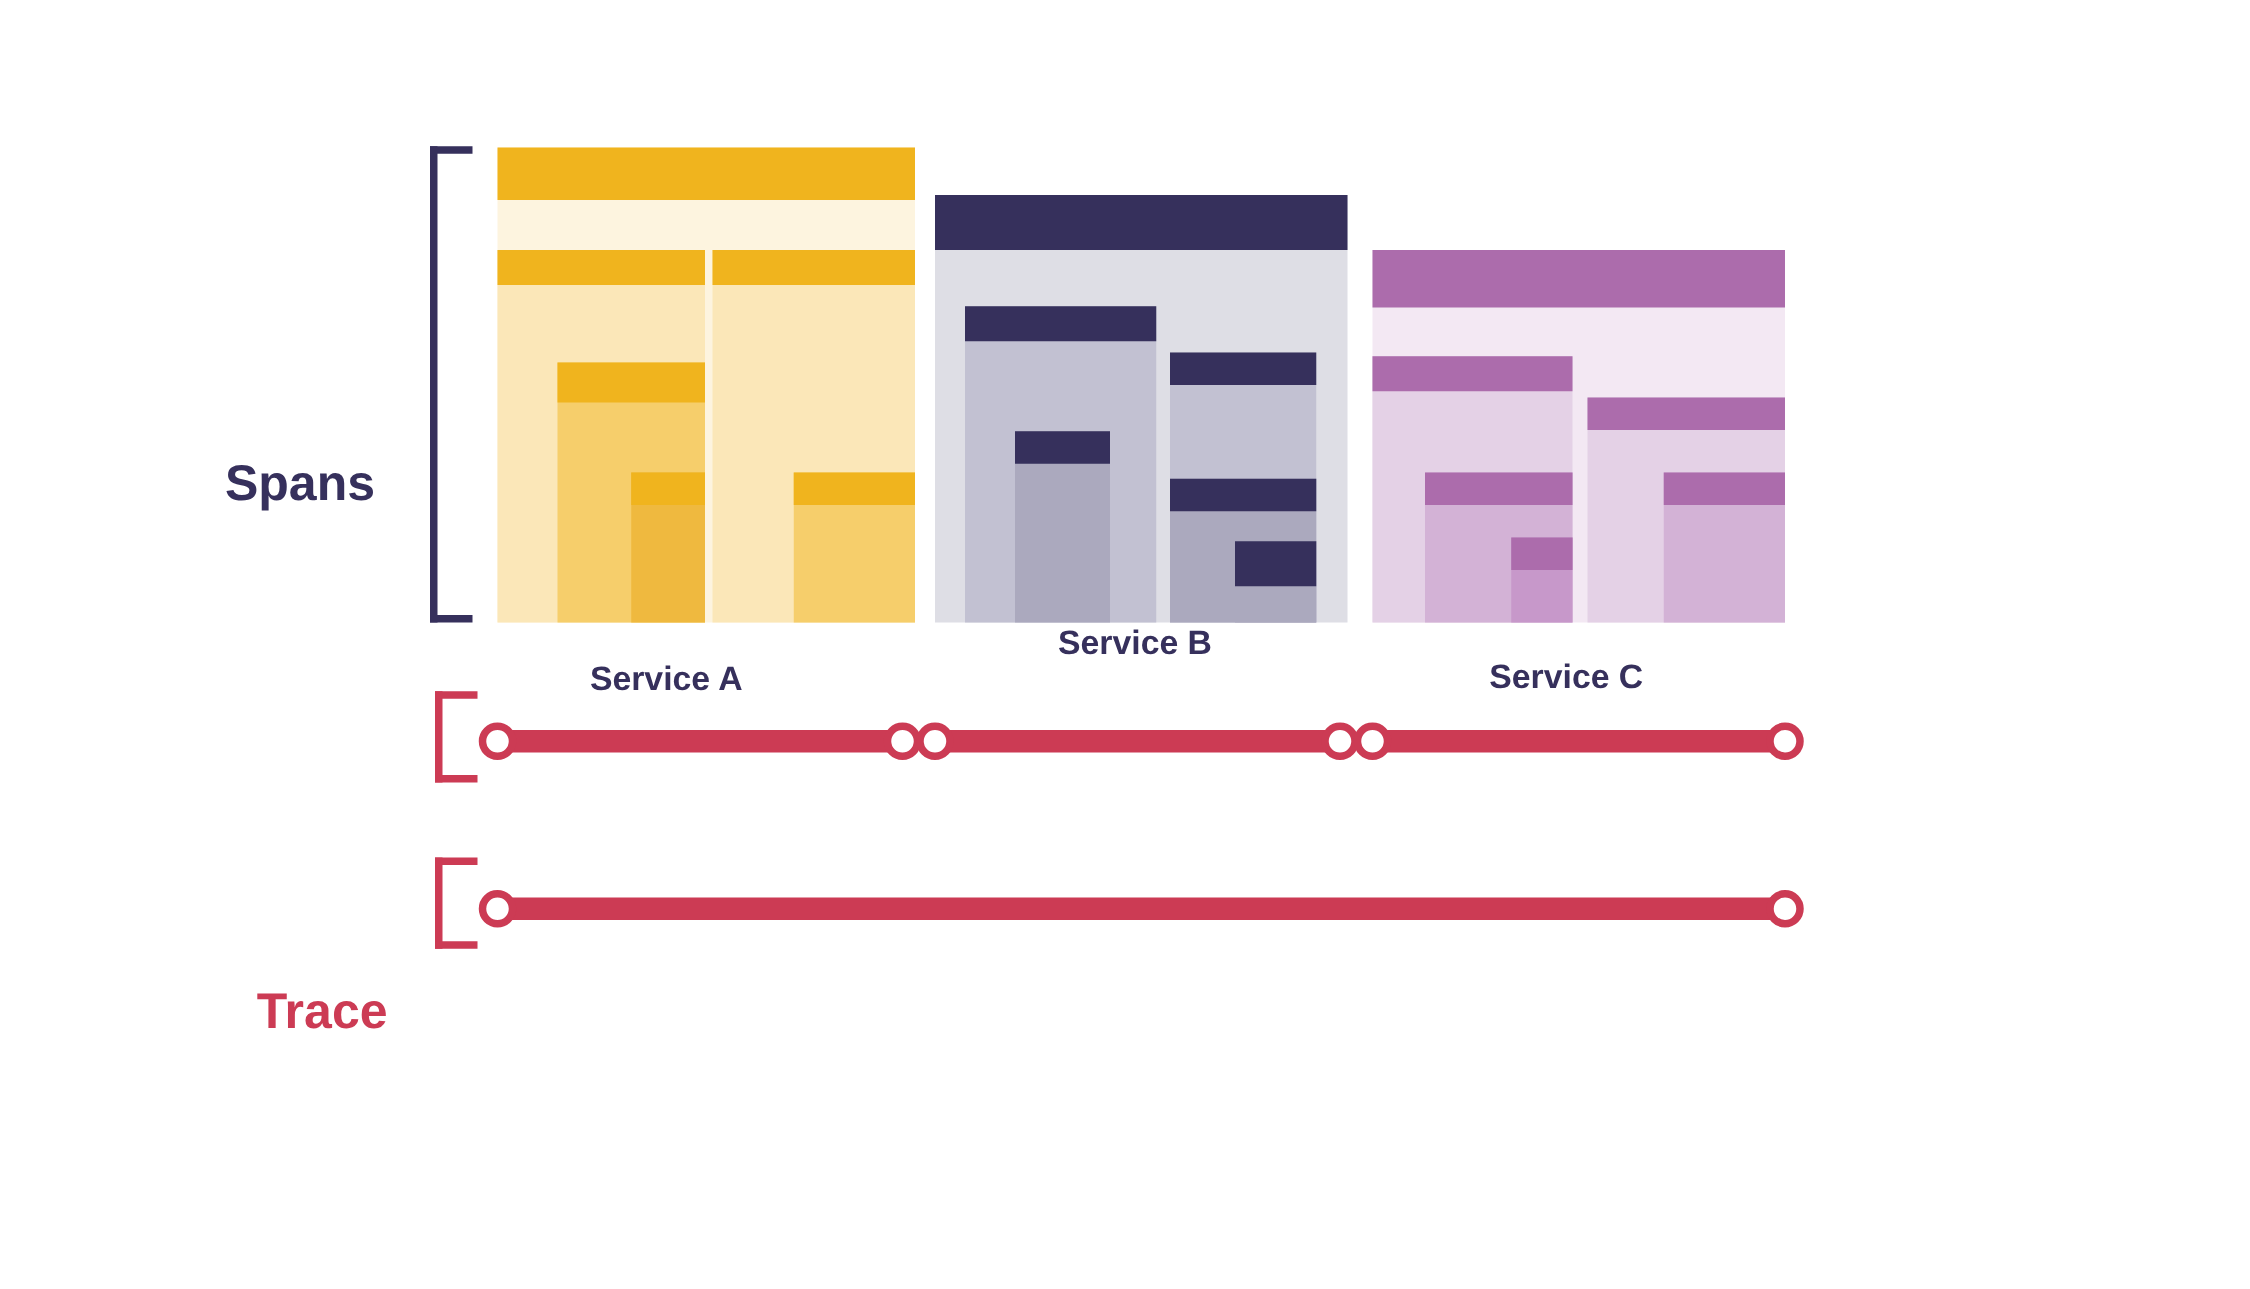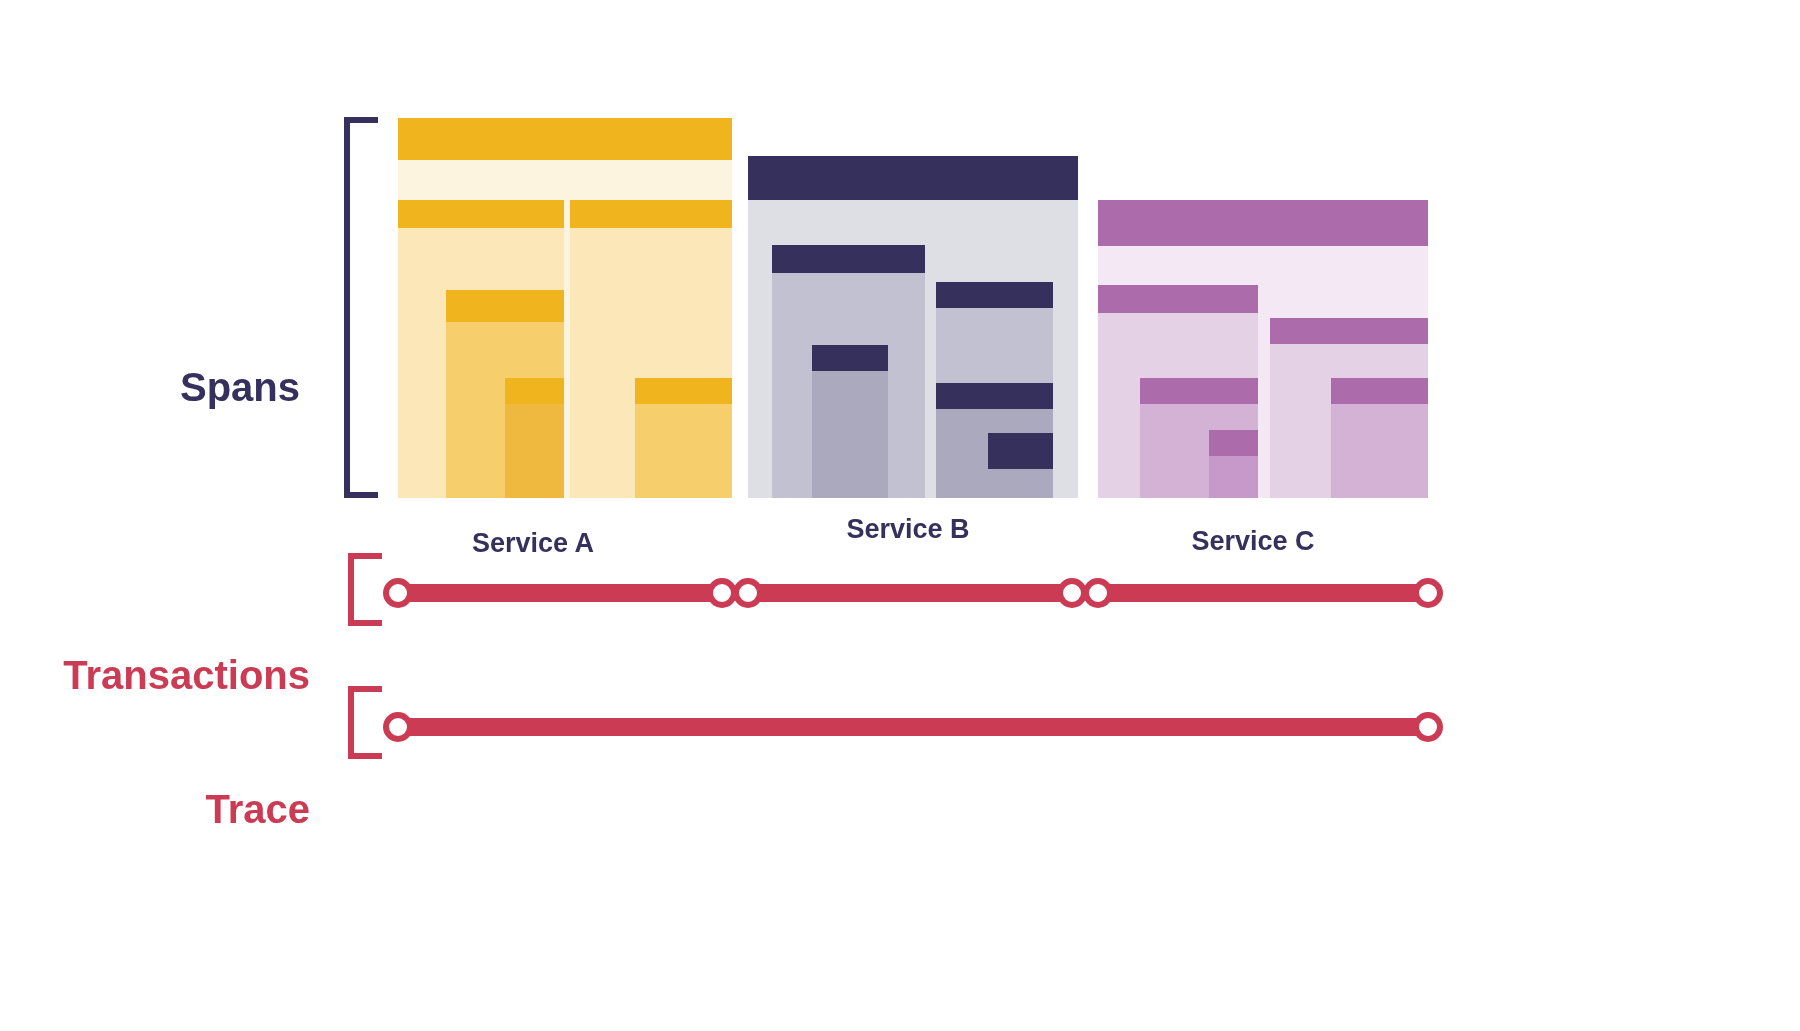--- a/index.html
+++ b/index.html
@@ -144,21 +144,21 @@
           <div class="span-head" style="height: 26px; background: rgb(172, 108, 172);"></div>
         </div>
         <div class="span-block" style="left: 1209px; top: 430px; width: 49px; height: 68px; background: rgb(199, 152, 202); z-index: 13;">
           <div class="span-head" style="height: 26px; background: rgb(172, 108, 172);"></div>
         </div>
       </div>
     </div>
 
   <div id="service-labels">
       <div class="service-name" style="left: 413px; top: 528px; width: 240px;">Service A</div>
-      <div class="service-name" style="left: 788px; top: 514px; width: 240px;">Service B</div>
+      <div class="service-name" style="left: 788px; top: 499px; width: 240px;">Service B</div>
       <div class="service-name" style="left: 1133px; top: 526px; width: 240px;">Service C</div>
     </div>
 
   <div class="bracket" id="bracket-transactions">
     <div class="v"></div>
     <div class="t"></div>
     <div class="b"></div>
   </div>
   <div class="timeline" id="transactions-timeline">
       <div class="tl-seg" style="left: 398px; top: 584px; width: 324px;"></div>
@@ -177,16 +177,15 @@
     <div class="t"></div>
     <div class="b"></div>
   </div>
   <div class="timeline" id="trace-timeline">
       <div class="tl-seg" style="left: 398px; top: 718px; width: 1030px;"></div>
       <div class="tl-dot" style="left: 383px; top: 712px;"></div>
       <div class="tl-dot" style="left: 1413px; top: 712px;"></div>
     </div>
 
   <div class="row-label" id="label-spans">Spans</div>
-  <div class="row-label" id="label-transactions">Transactions</div>
   <div class="row-label" id="label-trace">Trace</div>
 
 </div>
 
 </body></html>

